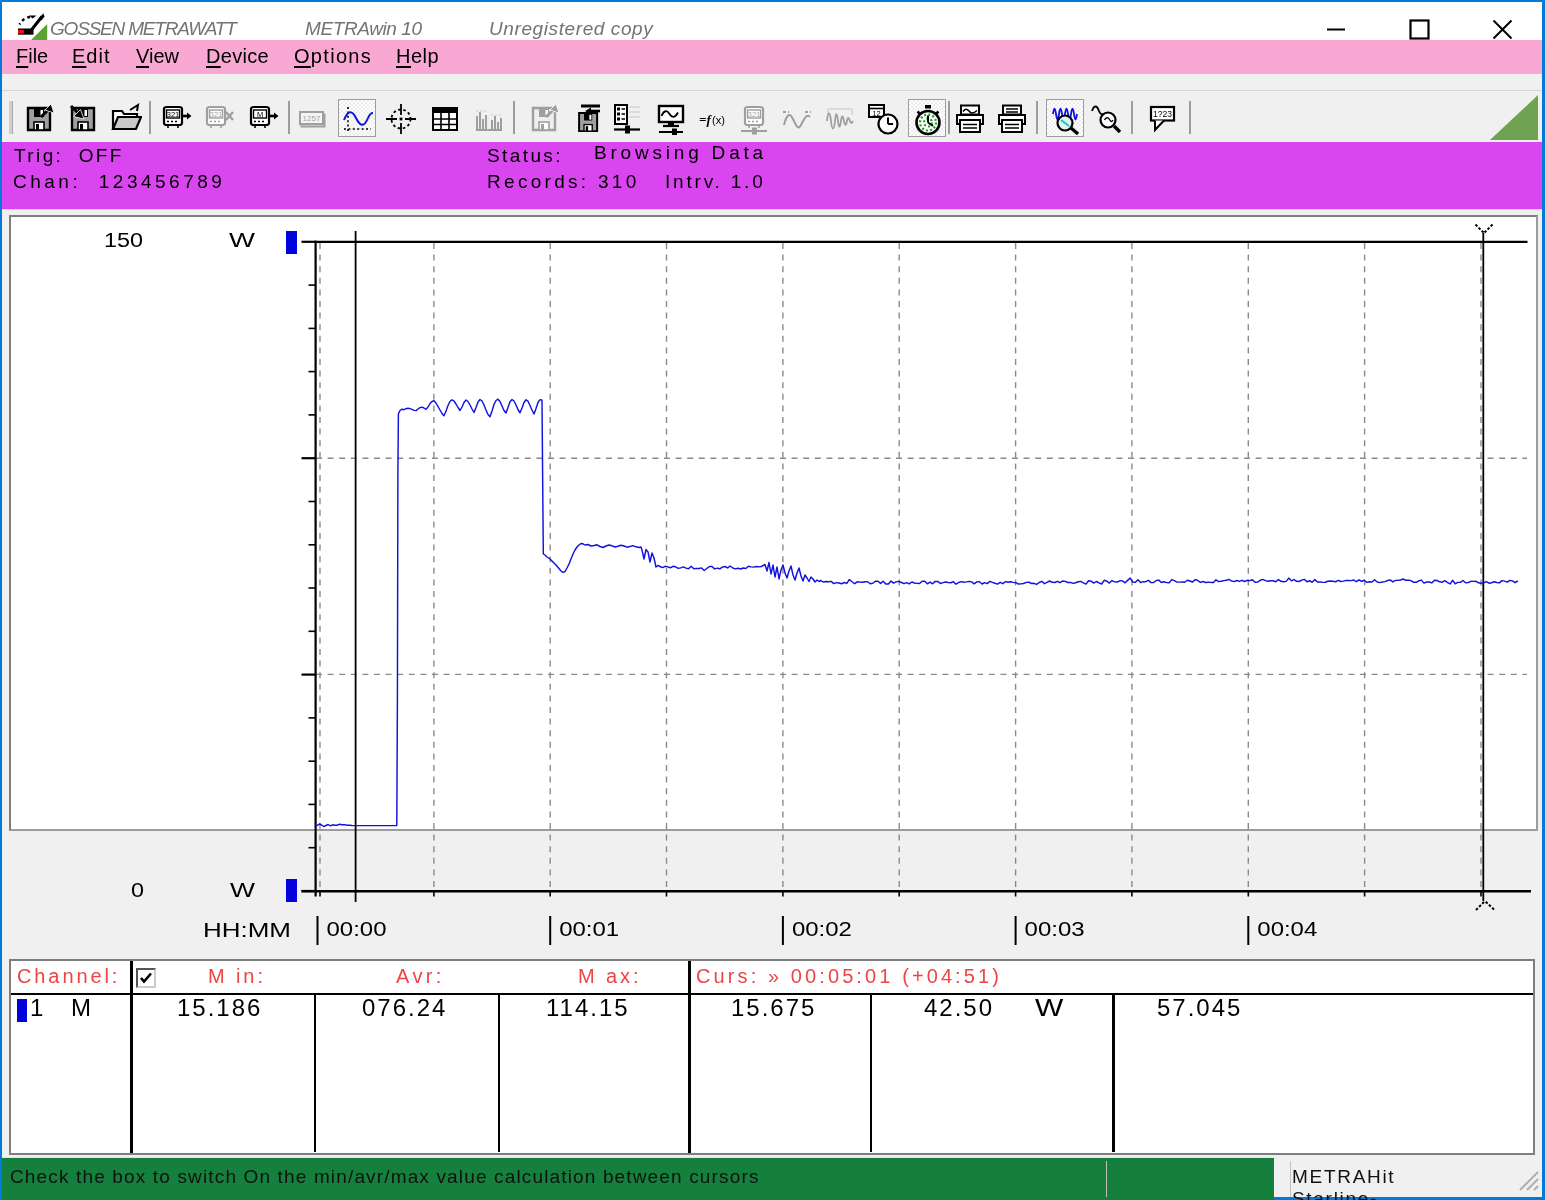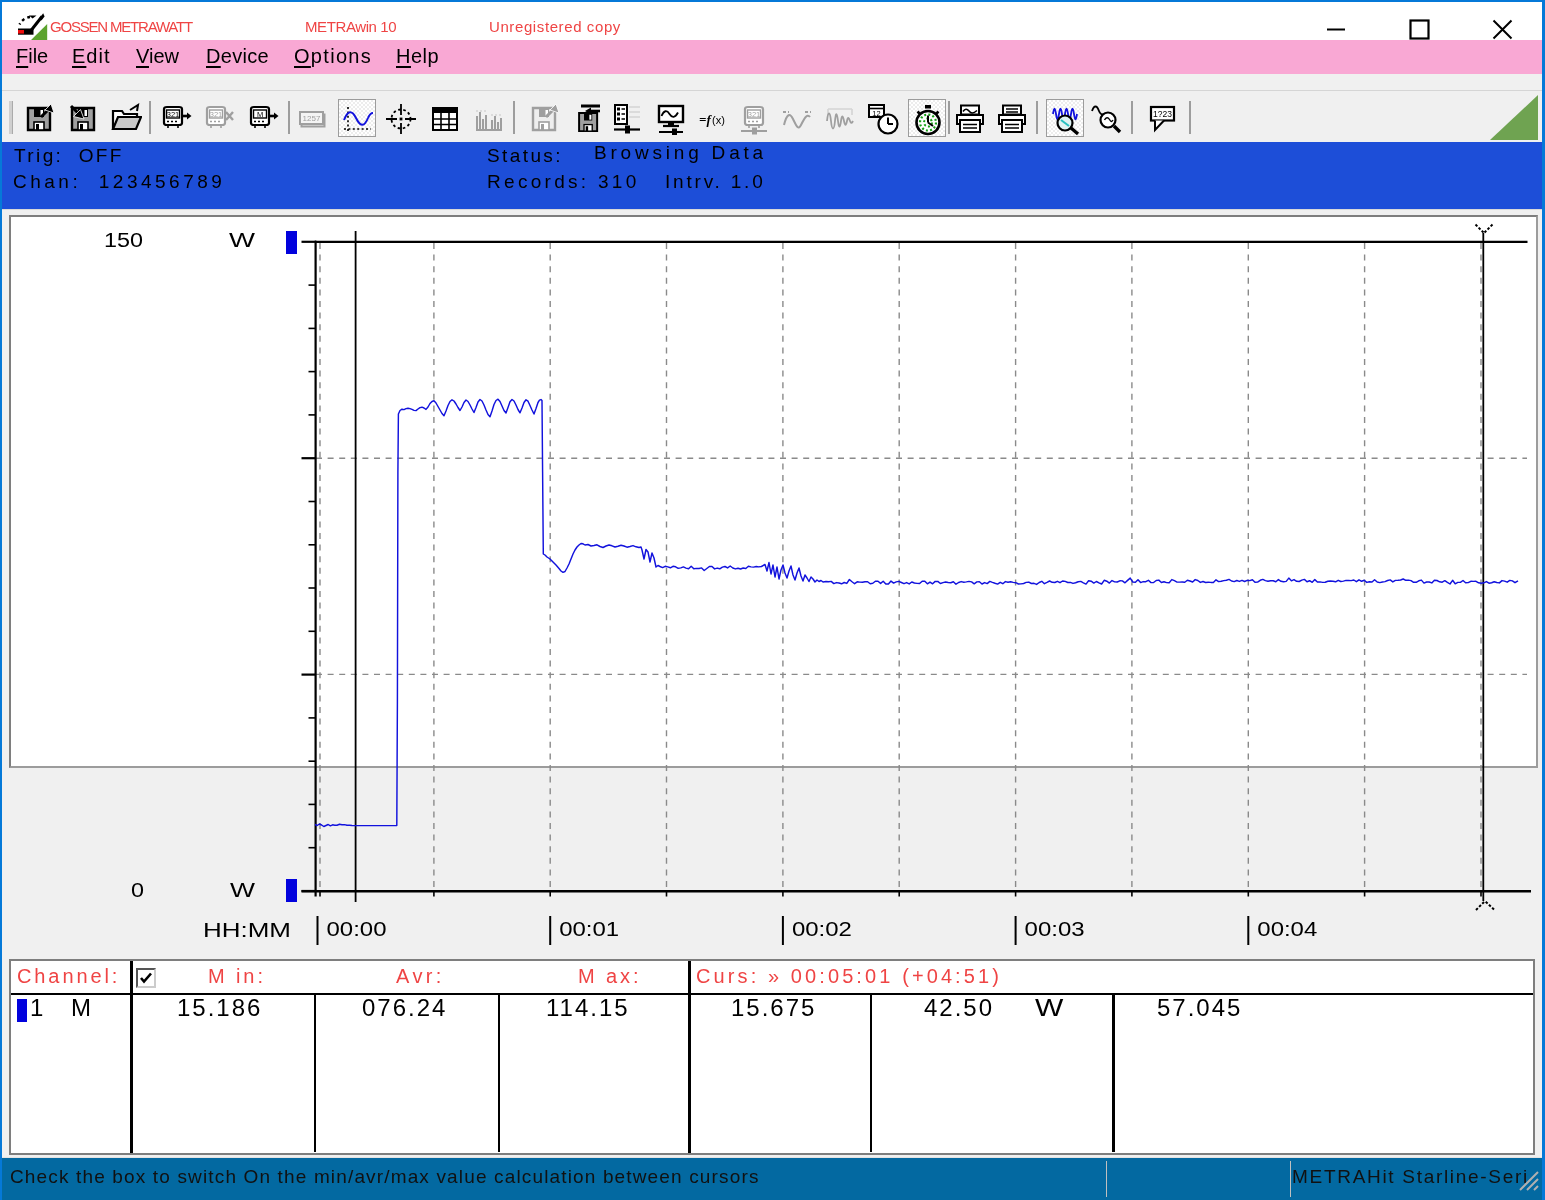--- a/index.html
+++ b/index.html
@@ -4,49 +4,49 @@
 <style>
   html,body{margin:0;padding:0;}
   body{width:1545px;height:1200px;overflow:hidden;background:#fff;
        font-family:"Liberation Sans", sans-serif;}
   .abs{position:absolute;}
   #win{position:absolute;left:0;top:0;width:1545px;height:1200px;
        border-style:solid;border-color:#0579d8;border-width:2px 3px 3px 2px;
        box-sizing:border-box;background:#f0f0f0;}
   
   #title{position:absolute;left:0;top:0;width:100%;height:54px;background:#fff;}
-  #title .t{position:absolute;top:16px;font-size:15px;color:#ef4444;letter-spacing:0.4px;}
+  #title .t{position:absolute;top:16px;font-size:19px;color:#737373;letter-spacing:0.4px;font-style:italic;}
   
   #menu{position:absolute;left:0;top:38px;width:100%;height:34px;background:#f9a8d4;}
   #menu span{position:absolute;top:5px;font-size:20px;color:#000;}
   #menu u{text-decoration:underline;text-underline-offset:3px;}
   #menusep{position:absolute;left:0;top:88px;width:100%;height:1px;background:#d5d5d5;}
   
   #toolbar{position:absolute;left:0;top:89px;width:1540px;height:51px;background:#f0f0f0;}
   .tbtn{position:absolute;top:8px;width:38px;height:38px;}
   .tbtn svg{position:absolute;left:3px;top:4px;}
   .tbtn text{-webkit-font-smoothing:antialiased;}
   .tbtn.pressed{background:#f6f6f6;background-image:repeating-conic-gradient(#ffffff 0% 25%, #ededed 0% 50%);background-size:4px 4px;border:1px solid #9c9c9c;box-sizing:border-box;}
   .tsep{position:absolute;top:10px;width:2px;height:33px;background:#9d9d9d;}
   #grip{position:absolute;left:7px;top:10px;width:3px;height:33px;background:#cfcfcf;border-right:1px solid #aaa;}
   
-  #info{position:absolute;left:0;top:140px;width:1540px;height:67px;background:#1d4ed8;
+  #info{position:absolute;left:0;top:140px;width:1540px;height:67px;background:#d946ef;
         border-bottom:1px solid #d9d9d9;text-decoration:underline;}
   #info div{position:absolute;font-size:19px;letter-spacing:2.4px;color:#000;}
   
-  #chartpanel{position:absolute;left:7px;top:213px;width:1529px;height:553px;
+  #chartpanel{position:absolute;left:7px;top:213px;width:1529px;height:616px;
       background:#fff;border:2px solid #7e7e7e;border-right-color:#9c9c9c;border-bottom-color:#9c9c9c;box-sizing:border-box;}
   
   #tablepanel{position:absolute;left:7px;top:957px;width:1526px;height:196px;
       background:#fff;border:2px solid #7e7e7e;box-sizing:border-box;}
   #tablepanel .txt{position:absolute;font-size:20px;letter-spacing:2.9px;color:#ef4444;white-space:pre;}
   #tablepanel .num{position:absolute;font-size:24px;letter-spacing:2.0px;color:#000;white-space:pre;}
   .vline{position:absolute;background:#000;}
   
-  #status{position:absolute;left:0;top:1155px;width:1540px;height:42px;background:#0369a1;
+  #status{position:absolute;left:0;top:1155px;width:1272px;height:42px;background:#15803d;
       border-top:1px solid #e3e3e3;}
   #status .cell{position:absolute;top:3px;height:36px;border-left:1px solid #c0c0c0;}
   #status .stxt{position:absolute;top:8px;font-size:19px;color:#111;}
 </style>
 </head>
 <body>
 <div id="win">
 
   <div id="title">
     <svg class="abs" style="left:15px;top:9px" width="32" height="34" viewBox="0 0 32 34">

